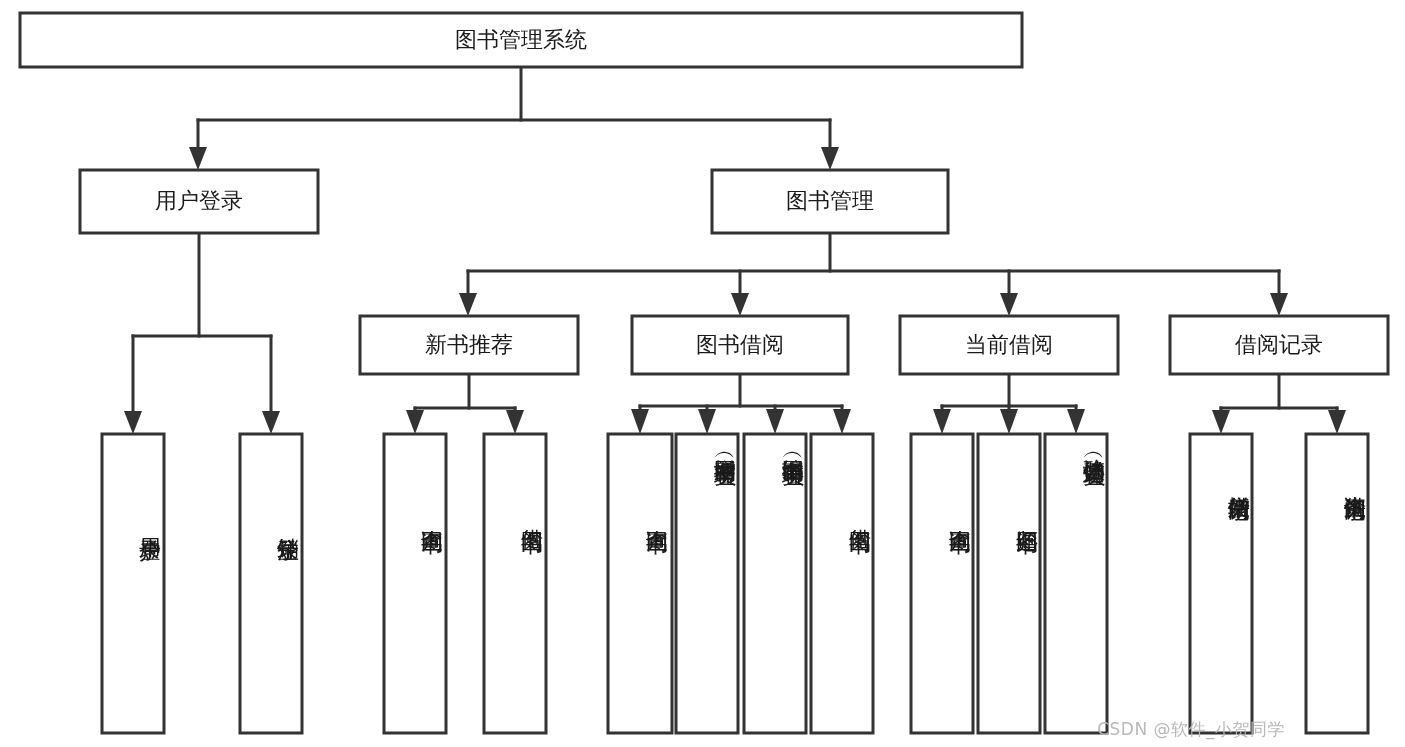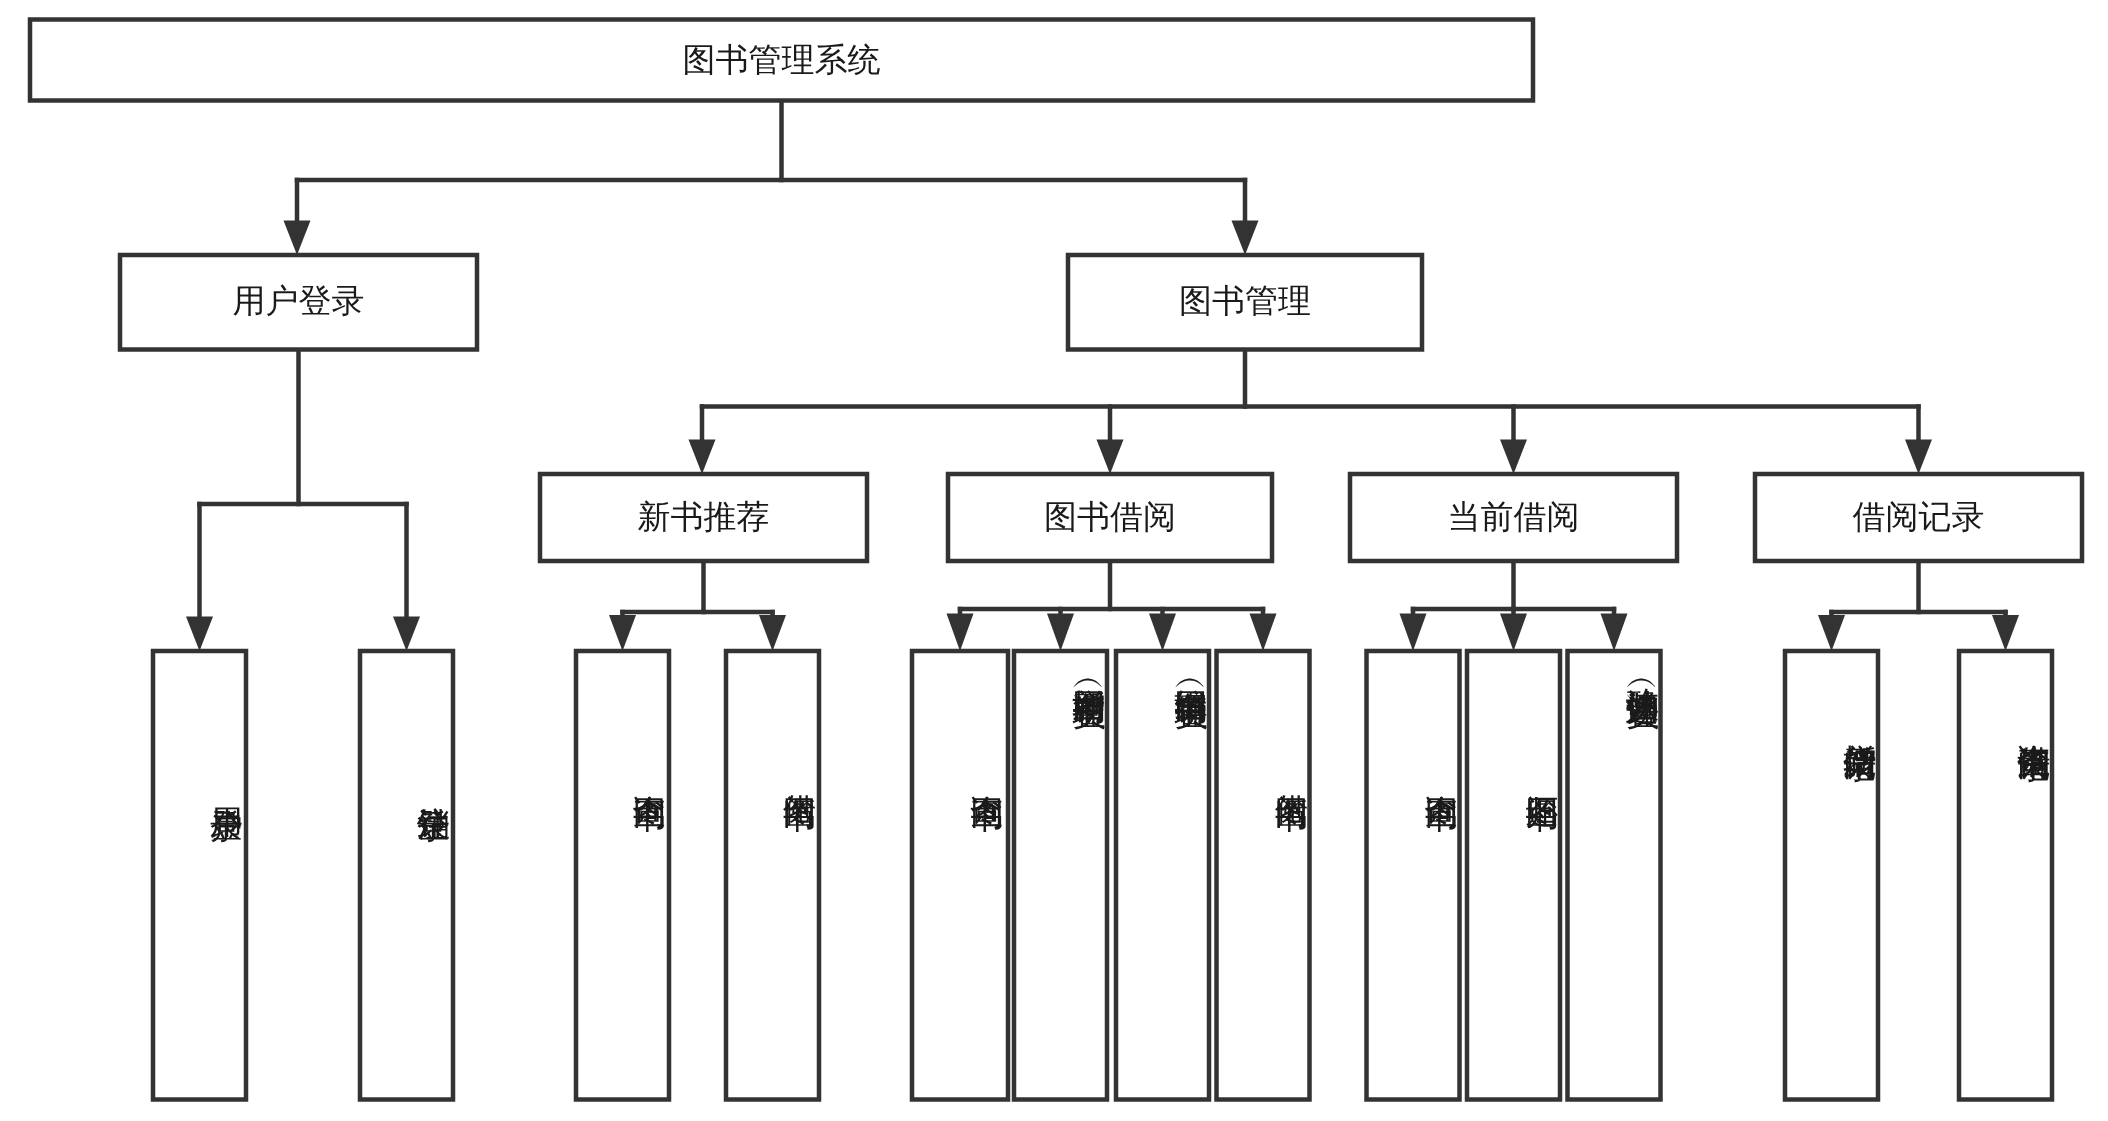--- a/index.html
+++ b/index.html
@@ -195,13 +195,14 @@
   <div class="vlabel" style="left:747px; top:441px; width:58px; height:290px;">编辑图书（管理员）</div>
   <div class="vlabel" style="left:814px; top:512px; width:58px; height:200px;">借阅图书</div>
 
   <div class="vlabel" style="left:914px; top:512px; width:58px; height:200px;">查询图书</div>
   <div class="vlabel" style="left:981px; top:512px; width:58px; height:200px;">归还图书</div>
   <div class="vlabel" style="left:1048px; top:441px; width:58px; height:290px;">确认归还（管理员）</div>
 
   <div class="vlabel" style="left:1193px; top:478px; width:58px; height:245px;">新增借阅记录</div>
   <div class="vlabel" style="left:1309px; top:478px; width:58px; height:245px;">查询借阅记录</div>
 
+  <div class="watermark">CSDN @软件_小贺同学</div>
 </div>
 
 </body></html>

